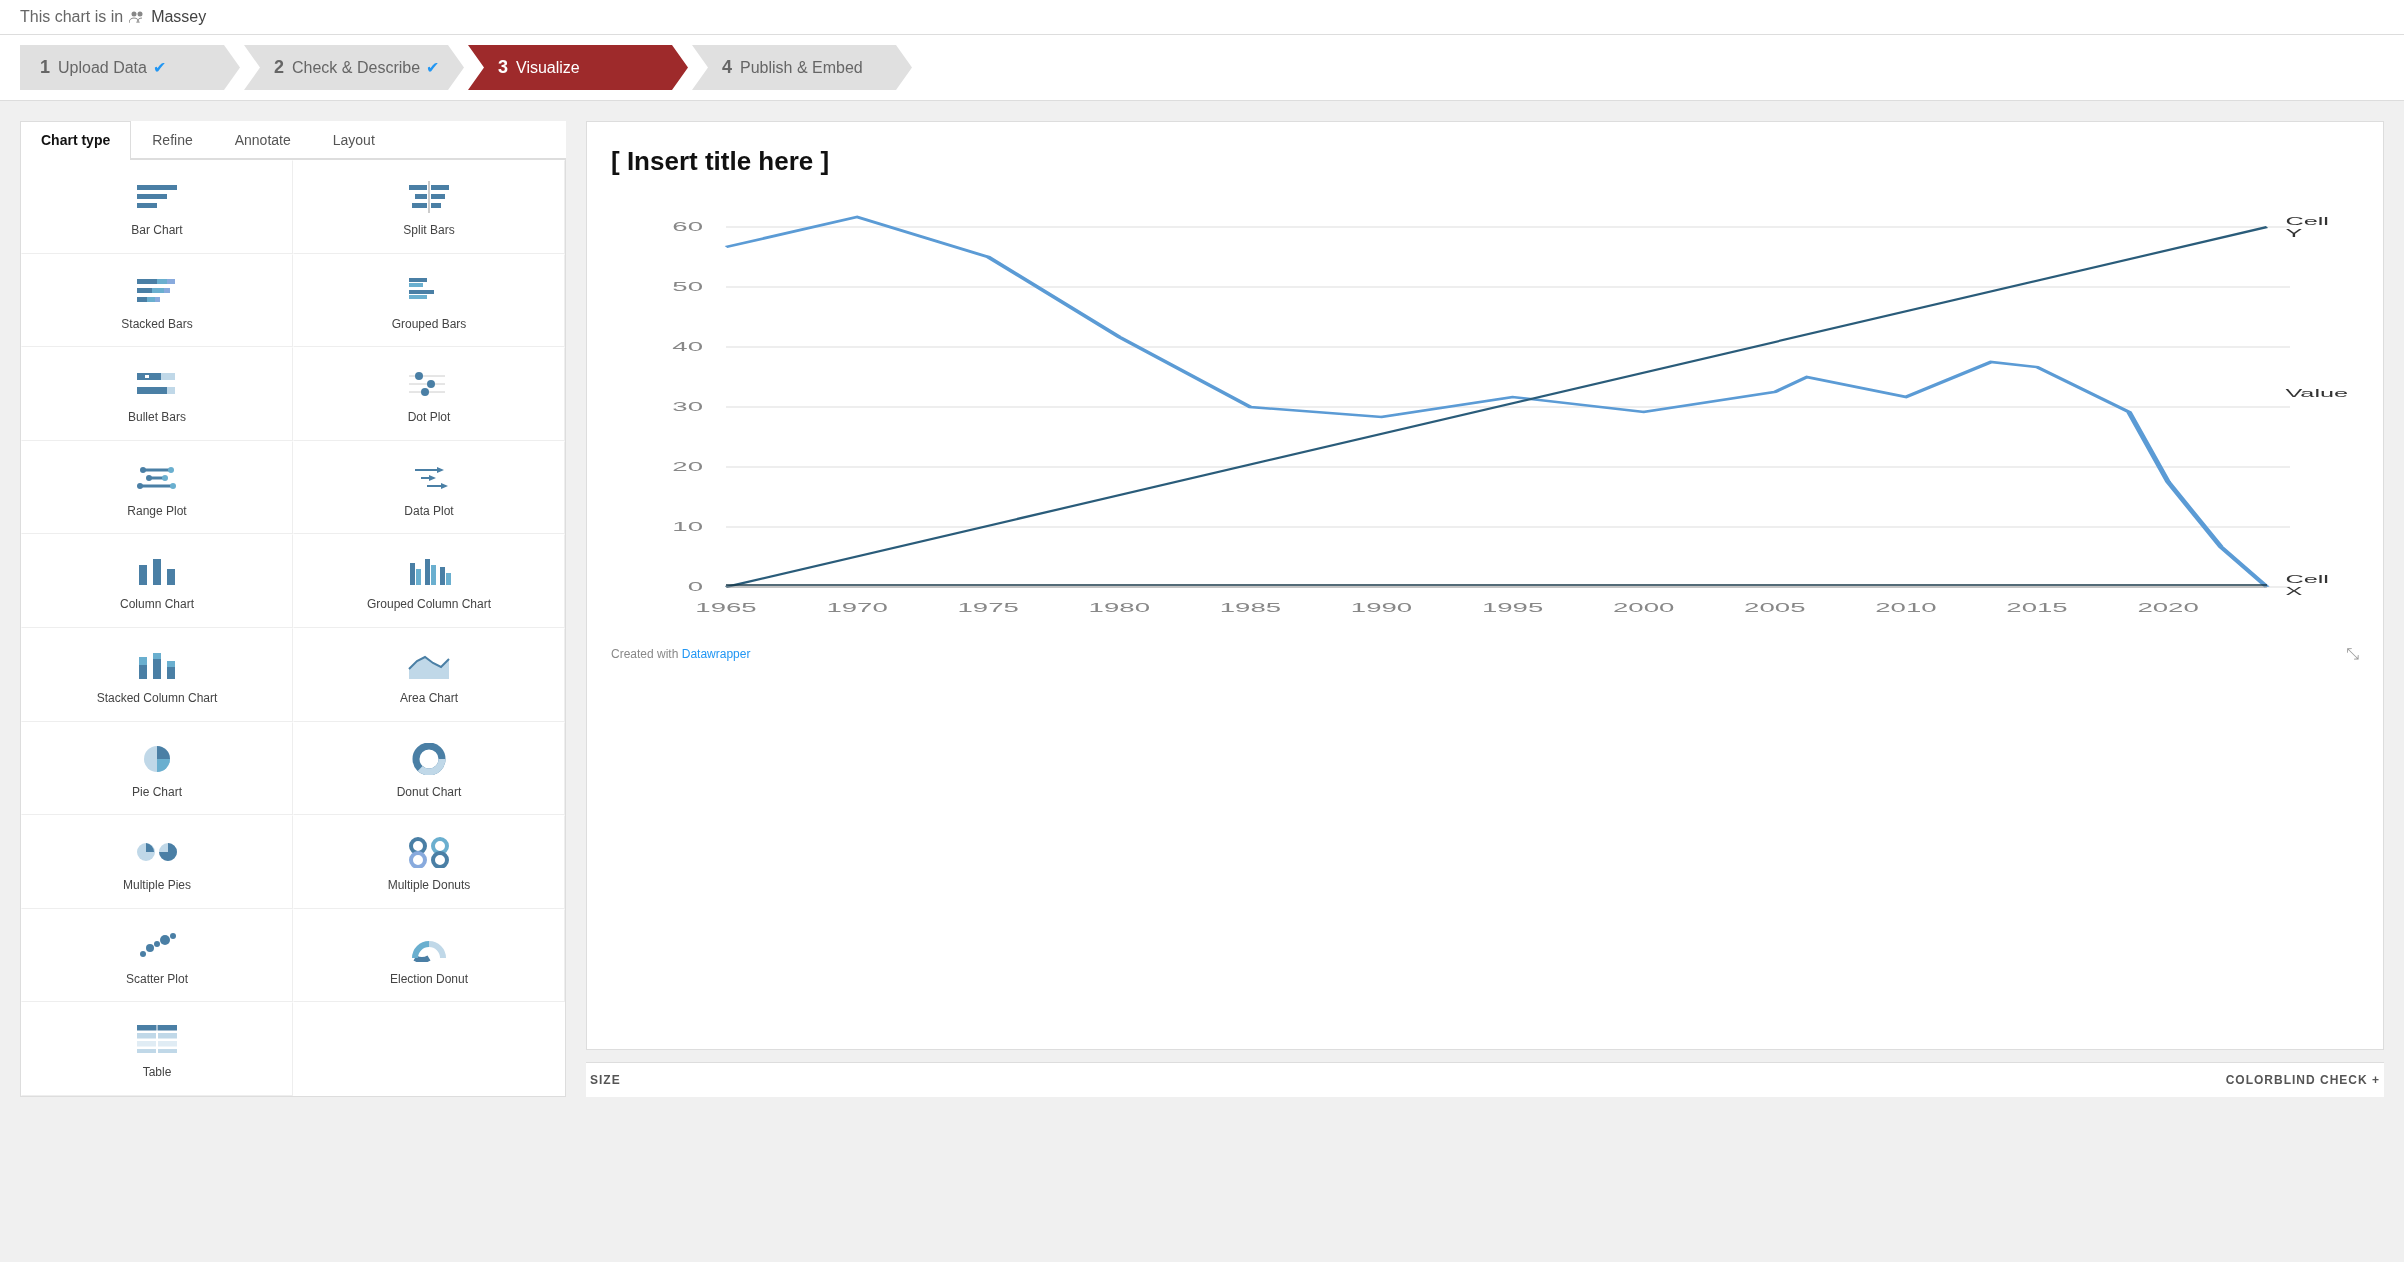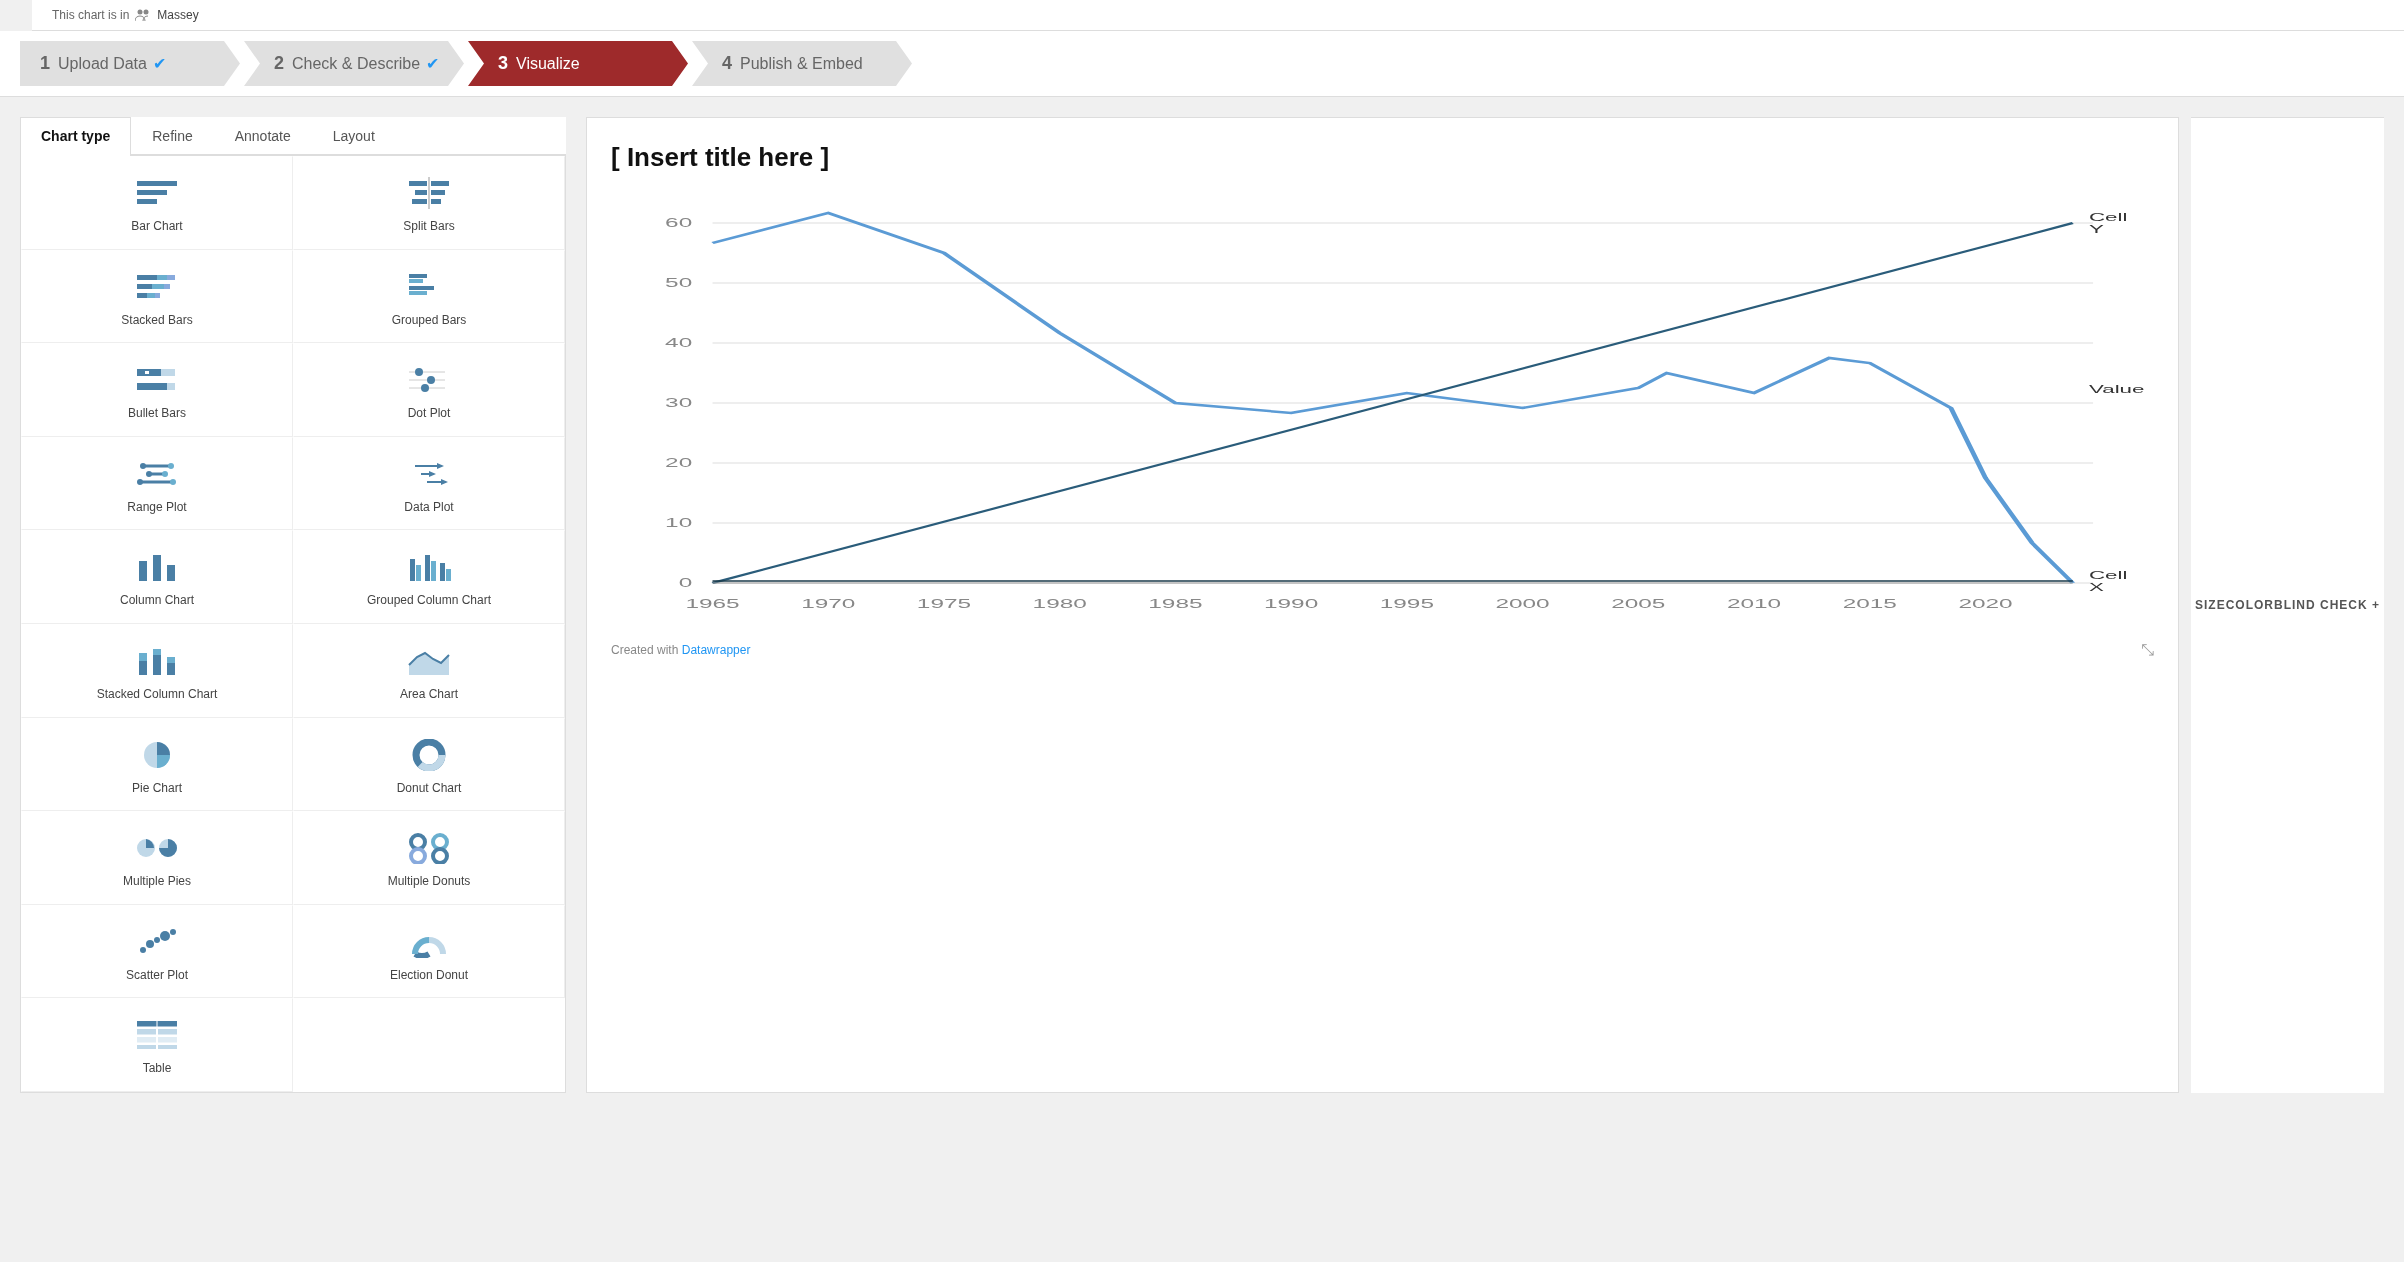--- a/index.html
+++ b/index.html
@@ -4,24 +4,23 @@
   <style>
     * { box-sizing: border-box; margin: 0; padding: 0; }
     body { font-family: Arial, sans-serif; background: #f0f0f0; color: #333; font-size: 14px; }
 
     .top-bar {
       background: #fff;
       padding: 8px 20px;
       display: flex;
       align-items: center;
       gap: 6px;
-      font-size: 12px;
+      font-size: 16px;
       color: #666;
       border-bottom: 1px solid #ddd;
-      margin-left: 32px;
     }
 
     .steps-bar {
       background: #fff;
       display: flex;
       padding: 10px 20px;
       gap: 4px;
       border-bottom: 1px solid #ddd;
     }
 
@@ -138,21 +137,21 @@
       width: 44px;
       height: 36px;
       display: flex;
       align-items: center;
       justify-content: center;
     }
 
     .right-panel {
       flex: 1;
       display: flex;
-      flex-direction: row;
+      flex-direction: column;
       gap: 12px;
     }
 
     .chart-preview {
       background: #fff;
       border: 1px solid #ddd;
       padding: 24px;
       flex: 1;
     }
 

